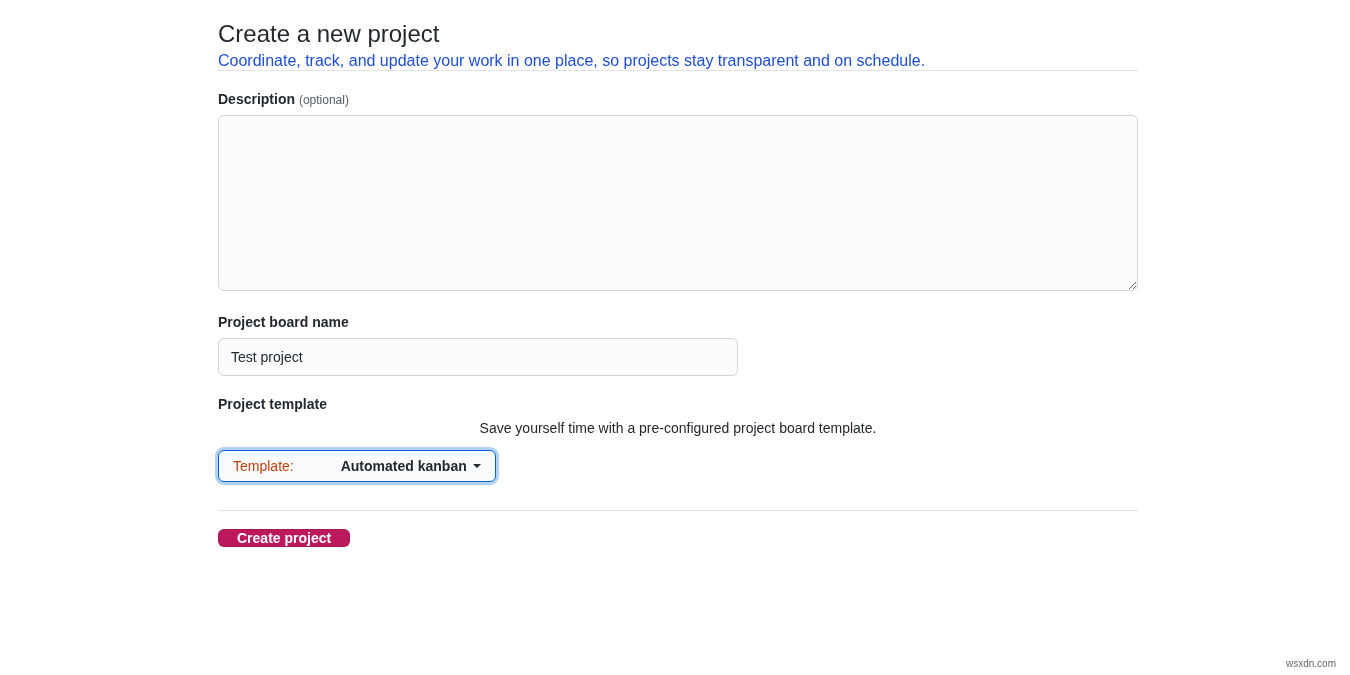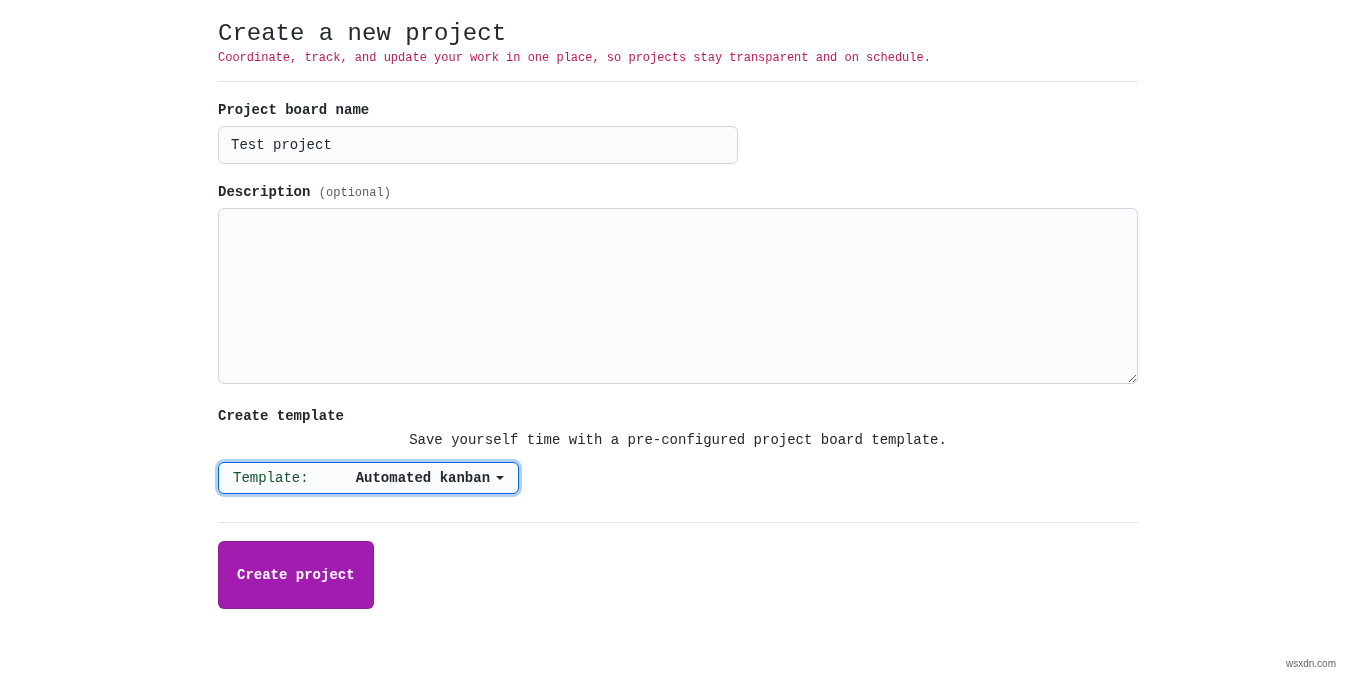--- a/index.html
+++ b/index.html
@@ -1,37 +1,37 @@
 <!DOCTYPE html>
 <html><head>
   <meta charset="utf-8">
   <style>
-    * { box-sizing: border-box; margin: 0; padding: 0; font-family: Liberation Mono, monospace; }
+    * { box-sizing: border-box; margin: 0; padding: 0; }
     body {
       font-family: -apple-system, BlinkMacSystemFont, "Segoe UI", Helvetica, Arial, sans-serif;
       background: #ffffff;
       color: #24292e;
       font-size: 14px;
     }
     .container {
       max-width: 920px;
       margin: 0 auto;
       padding: 20px 0 0 0;
       margin-left: 218px;
     }
     h1.page-title {
       font-size: 24px;
       font-weight: 400;
       color: #24292e;
       margin-bottom: 4px;
     }
     .page-subtitle {
-      font-size: 12px;
-      color: #be185d;
-      margin-bottom: 16px;
+      font-size: 16px;
+      color: #1d4ed8;
+      margin-bottom: 0;
     }
     .divider {
       border: none;
       border-top: 1px solid #e1e4e8;
       margin: 0 0 20px 0;
     }
     .form-group {
       margin-bottom: 20px;
     }
     .form-label {
@@ -84,21 +84,21 @@
       font-size: 14px;
       color: #24292e;
       background-color: #fafbfc;
       border: 1px solid #d1d5da;
       border-radius: 6px;
       cursor: pointer;
       box-shadow: 0 0 0 3px rgba(3,102,214,0.3);
       border-color: #0366d6;
     }
     .dropdown-btn .prefix {
-      color: #14532d;
+      color: #c2410c;
       font-weight: 400;
       margin-right: 4px;
     }
     .dropdown-btn .value {
       font-weight: 600;
       color: #24292e;
       margin-left: 43px;
     }
     .caret {
       display: inline-block;
@@ -109,25 +109,25 @@
       margin-left: 6px;
       vertical-align: middle;
     }
     .hr-after-template {
       border: none;
       border-top: 1px solid #e1e4e8;
       margin: 28px 0 18px 0;
     }
     .btn-primary {
       display: inline-block;
-      padding: 25px 18px;
+      padding: 0 18px;
       font-size: 14px;
       font-weight: 600;
       color: #ffffff;
-      background-color: #a21caf;
+      background-color: #be185d;
       border: 1px solid rgba(27,31,35,0.15);
       border-radius: 6px;
       cursor: pointer;
     }
     .watermark {
       position: fixed;
       bottom: 6px;
       right: 14px;
       font-size: 10px;
       color: #666;
@@ -138,34 +138,34 @@
 <body>
 
 <div class="container">
 
   <h1 class="page-title">Create a new project</h1>
   <p class="page-subtitle">Coordinate, track, and update your work in one place, so projects stay transparent and on schedule.</p>
 
   <hr class="divider">
 
   <div class="form-group">
-    <label class="form-label">Project board name</label>
-    <input type="text" class="text-input" value="Test project" style="">
-  </div>
-
-  <div class="form-group">
     <label class="form-label">
       <span>Description</span>
       <span class="label-note">(optional)</span>
     </label>
     <textarea class="textarea" style=""></textarea>
   </div>
 
   <div class="form-group">
-    <label class="form-label">Create template</label>
+    <label class="form-label">Project board name</label>
+    <input type="text" class="text-input" value="Test project" style="">
+  </div>
+
+  <div class="form-group">
+    <label class="form-label">Project template</label>
     <p class="template-help">Save yourself time with a pre-configured project board template.</p>
     <button type="button" class="dropdown-btn">
       <span class="prefix">Template:</span>
       <span class="value">Automated kanban</span>
       <span class="caret"></span>
     </button>
   </div>
 
   <hr class="hr-after-template">
 

